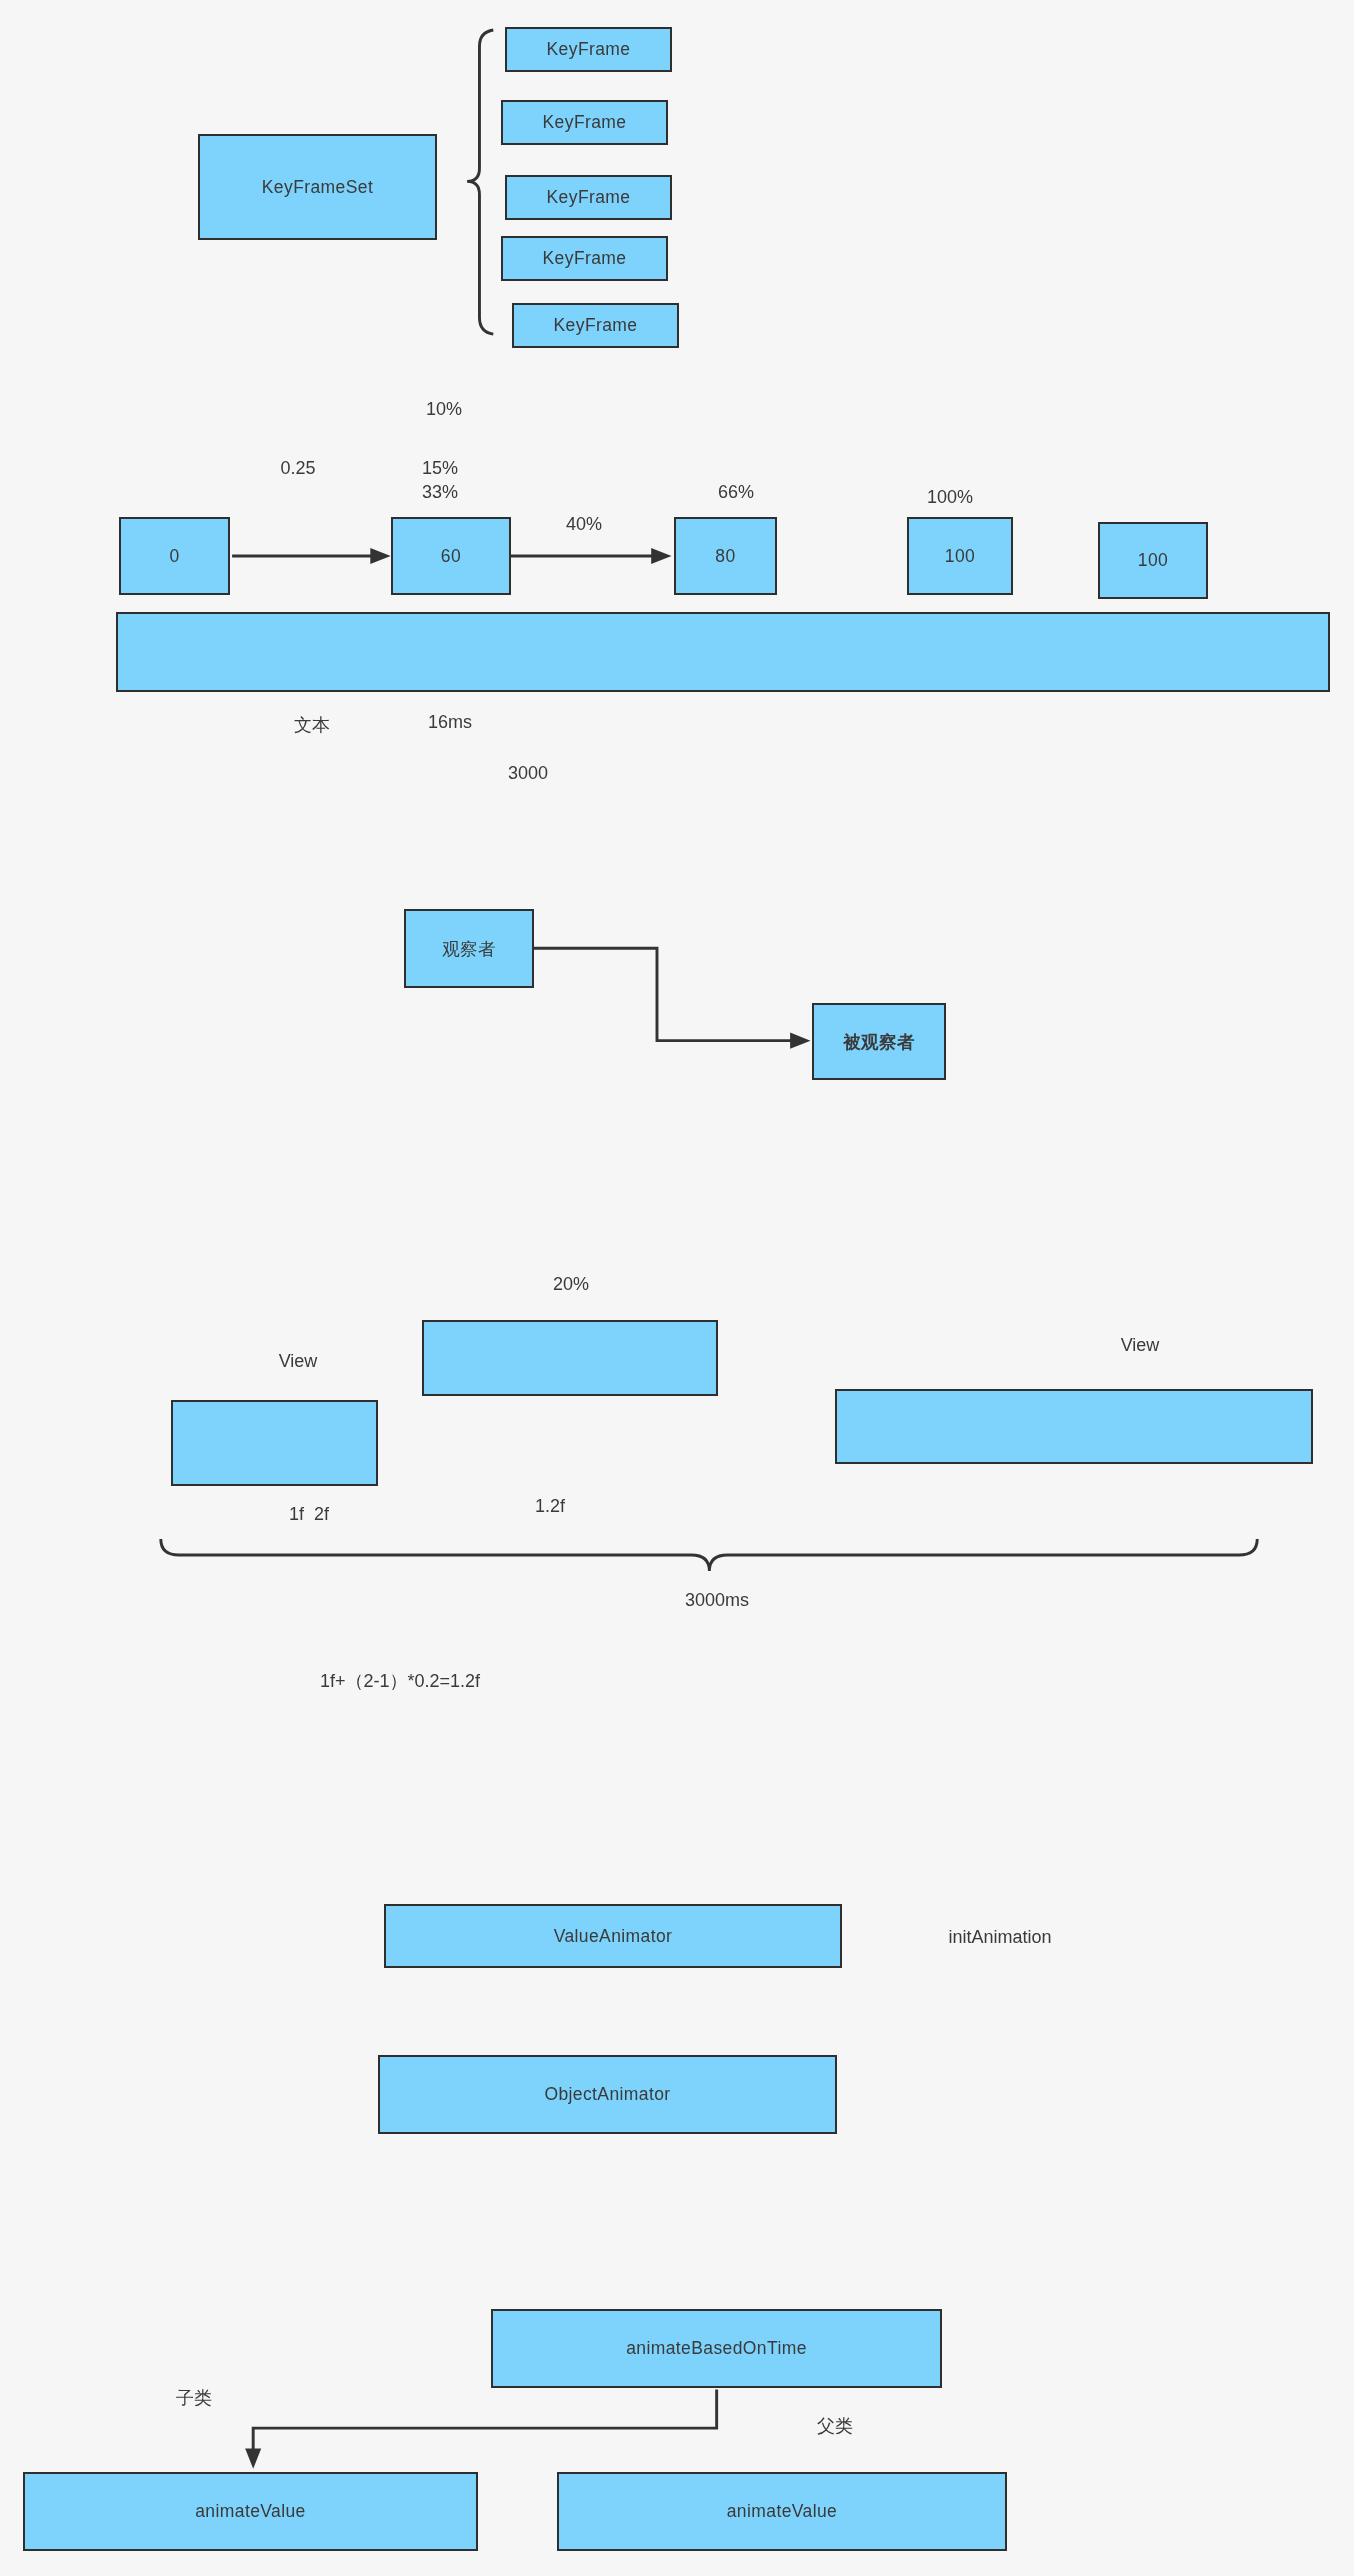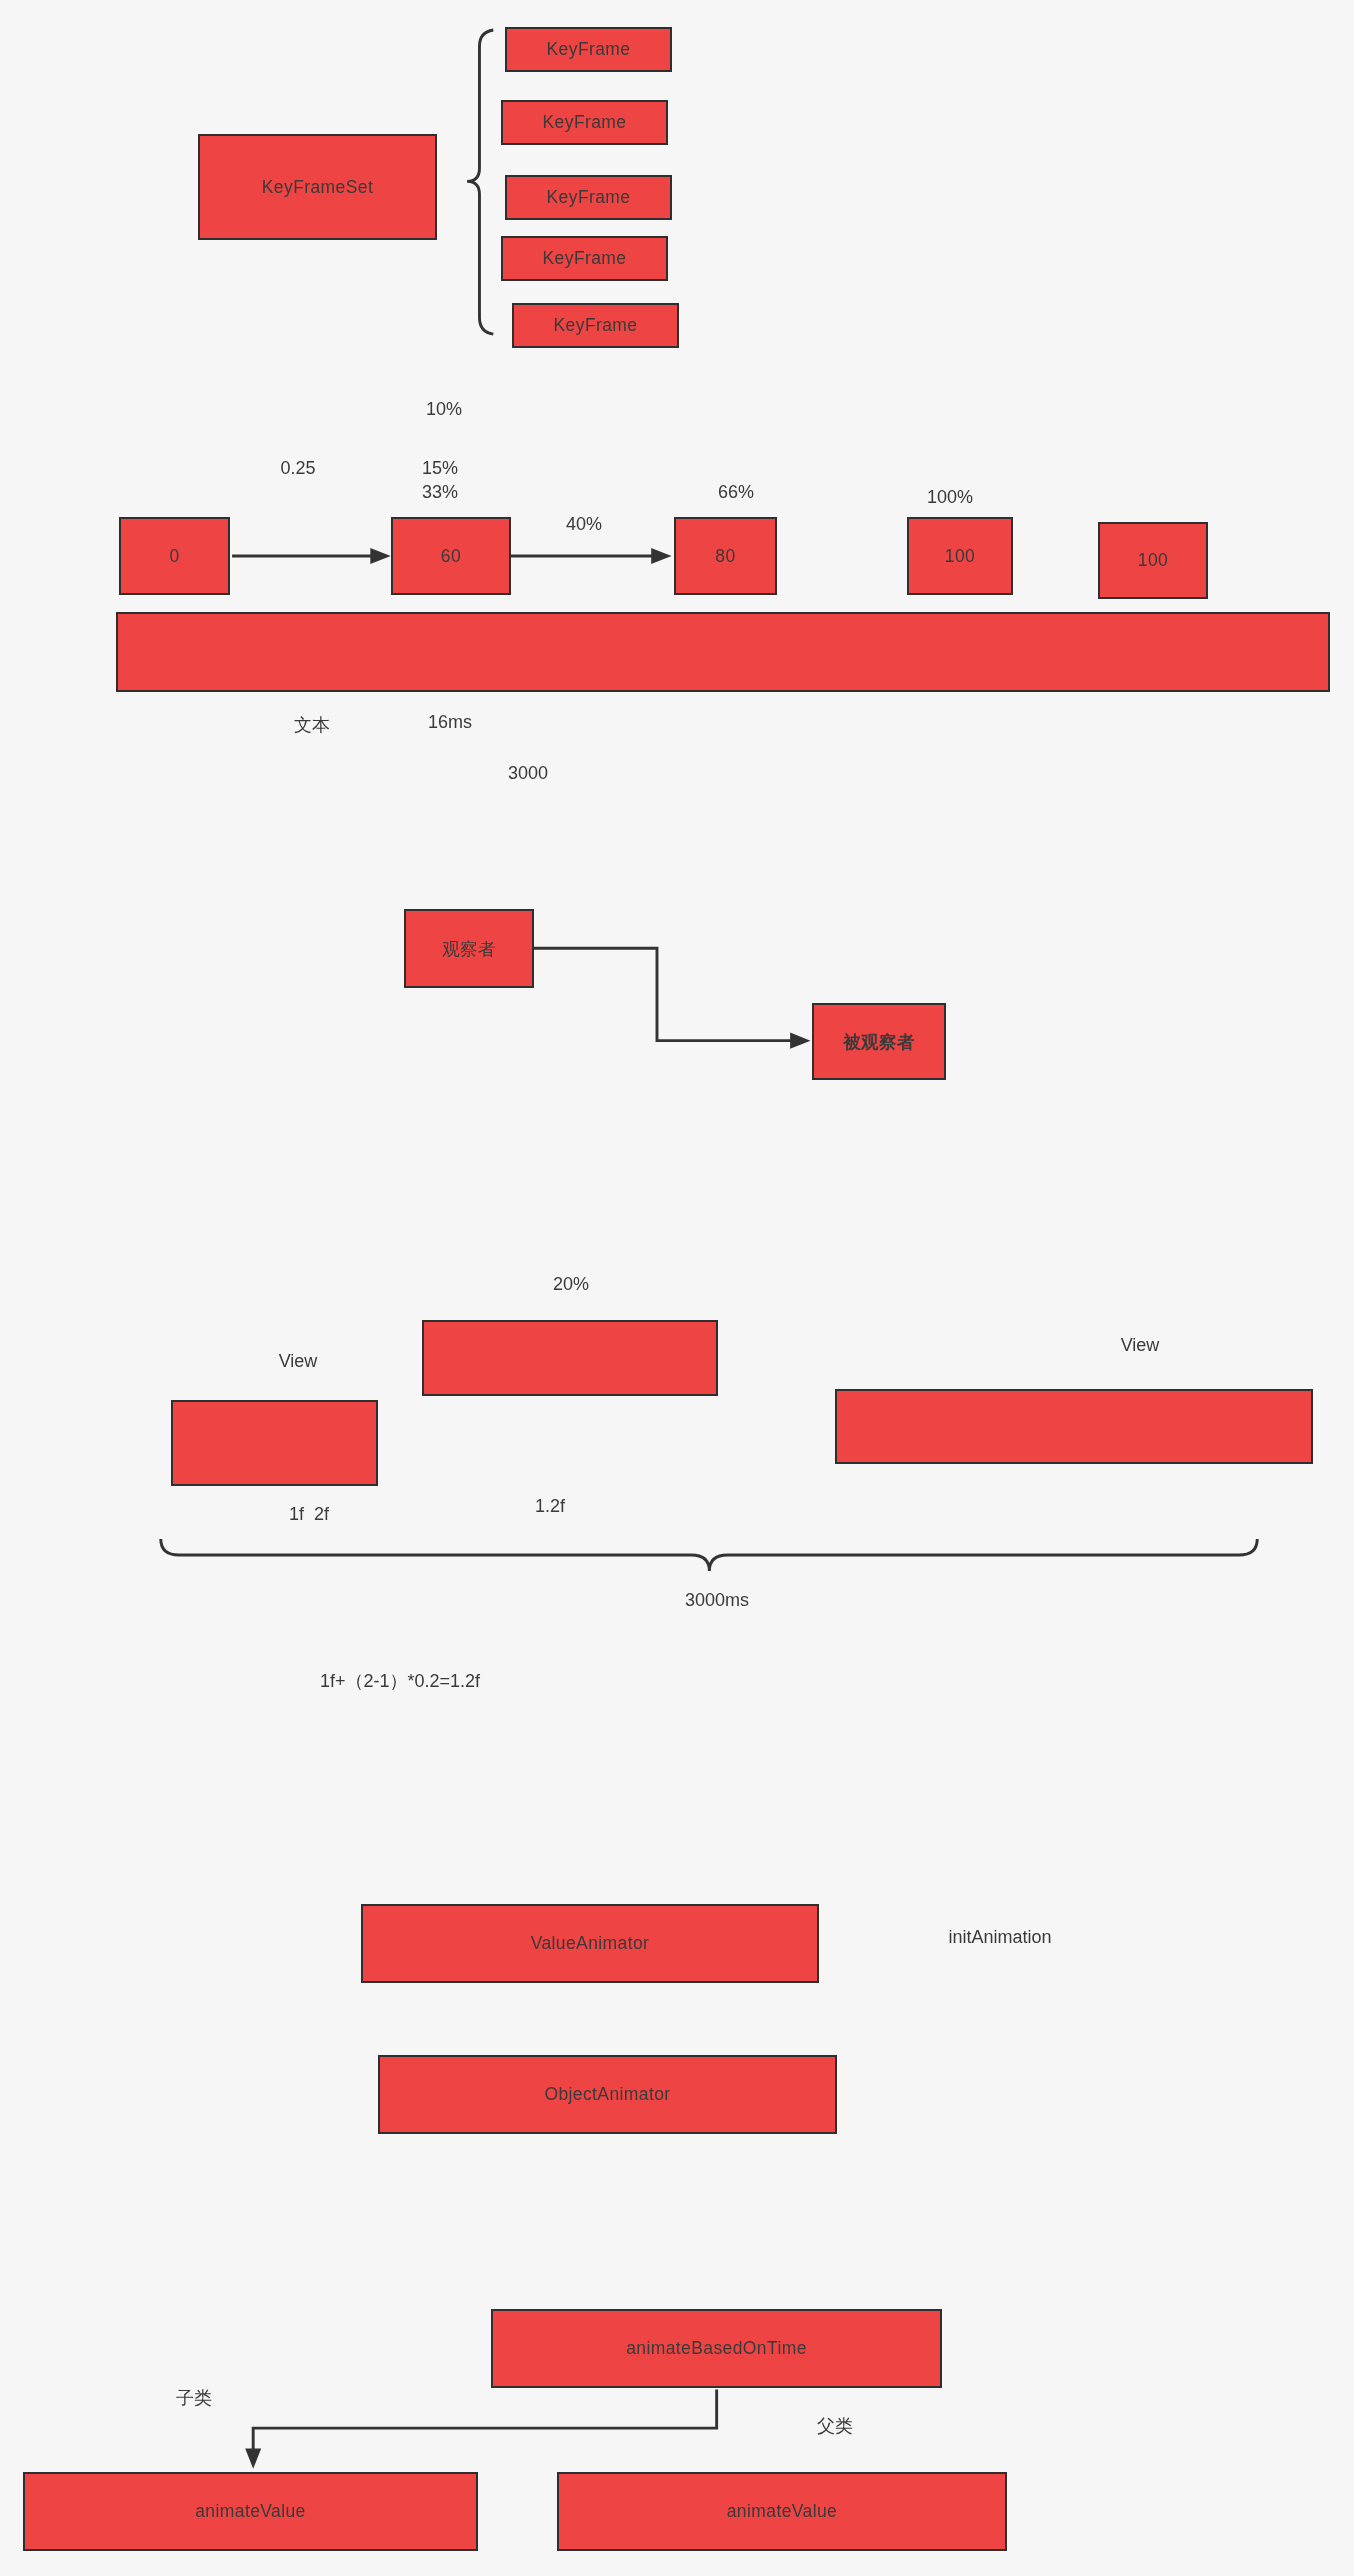--- a/index.html
+++ b/index.html
@@ -6,21 +6,21 @@
   body{
     width:1354px;height:2576px;position:relative;
     background:#f6f6f6;
     font-family:"Liberation Sans","DejaVu Sans",sans-serif;
     color:#3a3a3a;
   }
   .canvas{position:absolute;left:0;top:0;width:1354px;height:2576px;}
   .overlay{position:absolute;left:0;top:0;pointer-events:none;}
   .box{
     position:absolute;
-    background:#ef4444;
+    background:#7dd3fc;
     border:2.2px solid #2f2f2f;
     display:flex;align-items:center;justify-content:center;
     font-size:17.5px;letter-spacing:0.4px;
     box-sizing:border-box;
     white-space:pre;
   }
   .box.thick{border-width:2.9px;}
   .lbl{
     position:absolute;
     transform:translate(-50%,-50%);
@@ -88,21 +88,21 @@
   <div class="box" style="left:422px;top:1320px;width:296px;height:76px;"></div>
   <div class="lbl" style="left:298px;top:1362px;">View</div>
   <div class="box" style="left:171px;top:1400px;width:207px;height:86px;"></div>
   <div class="lbl" style="left:1140px;top:1346px;">View</div>
   <div class="box" style="left:835px;top:1389px;width:478px;height:75px;"></div>
   <div class="lbl" style="left:309px;top:1515px;">1f  2f</div>
   <div class="lbl" style="left:550px;top:1507px;">1.2f</div>
   <div class="lbl" style="left:717px;top:1601px;">3000ms</div>
   <div class="lbl" style="left:400px;top:1682px;">1f+（2-1）*0.2=1.2f</div>
 
-  <div class="box thick" style="left:361px;top:1904px;width:458px;height:79px;">ValueAnimator</div>
+  <div class="box thick" style="left:384px;top:1904px;width:458px;height:64px;">ValueAnimator</div>
   <div class="lbl" style="left:1000px;top:1938px;">initAnimation</div>
   <div class="box thick" style="left:378px;top:2055px;width:459px;height:79px;">ObjectAnimator</div>
 
   <div class="box thick" style="left:491px;top:2309px;width:451px;height:79px;">animateBasedOnTime</div>
   <div class="lbl" style="left:194px;top:2399px;">子类</div>
   <div class="lbl" style="left:835px;top:2427px;">父类</div>
   <div class="box thick" style="left:23px;top:2472px;width:455px;height:79px;">animateValue</div>
   <div class="box thick" style="left:557px;top:2472px;width:450px;height:79px;">animateValue</div>
 
 </div>

